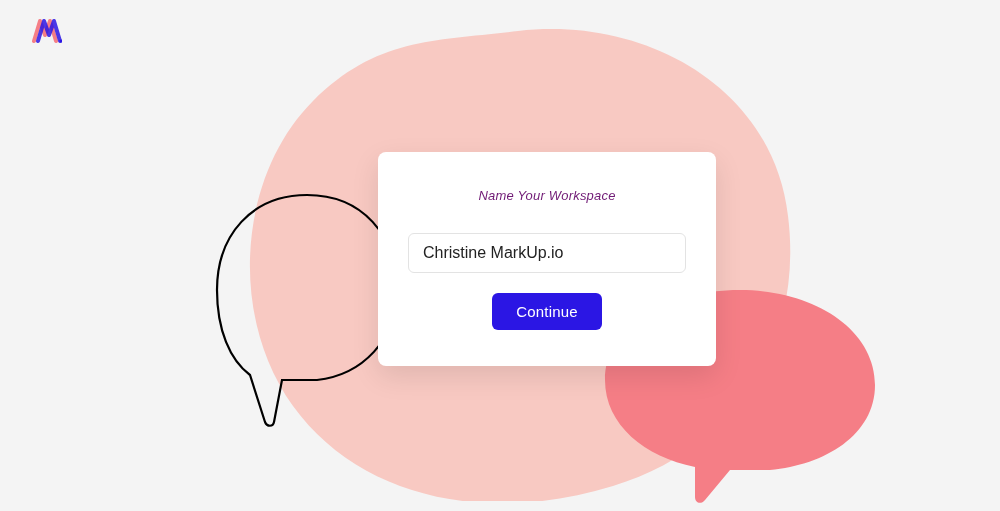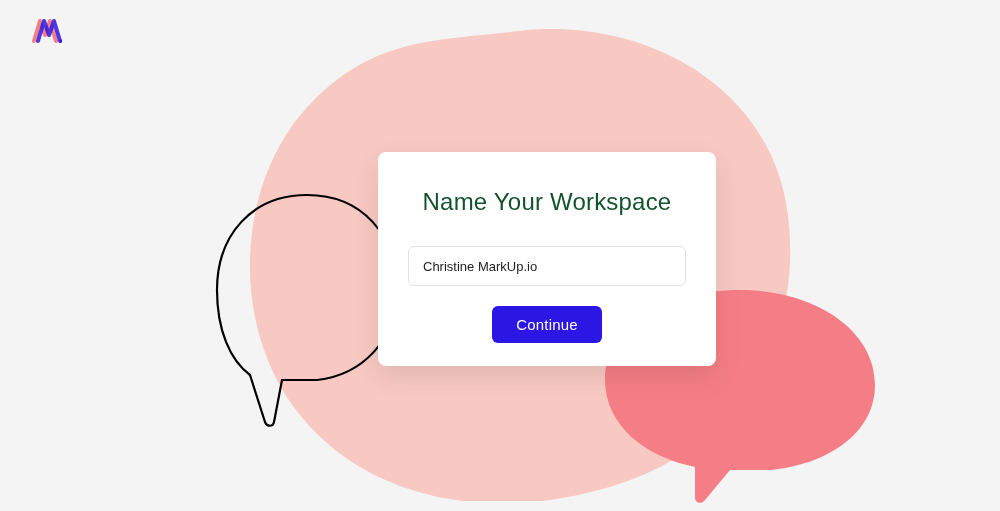--- a/index.html
+++ b/index.html
@@ -50,33 +50,34 @@
       background: #ffffff;
       border-radius: 8px;
       box-shadow: 0 10px 28px rgba(0,0,0,0.10);
       z-index: 5;
       display: flex;
       flex-direction: column;
       align-items: center;
       padding: 36px 30px 0 30px;
     }
     .card-title {
-      font-size: 24px;
+      font-size: 13px;
       font-weight: 400;
-      color: #14532d;
+      color: #701a75;
       letter-spacing: 0.2px;
       margin-bottom: 30px;
+      font-style: italic;
     }
     .workspace-input {
       width: 100%;
       height: 40px;
       border: 1px solid #e3e3e3;
       border-radius: 6px;
       padding: 0 14px;
-      font-size: 13px;
+      font-size: 16px;
       color: #222;
       outline: none;
       margin-bottom: 20px;
       background: #fff;
     }
     .continue-btn {
       background: #2b16e4;
       color: #ffffff;
       border: none;
       border-radius: 6px;

